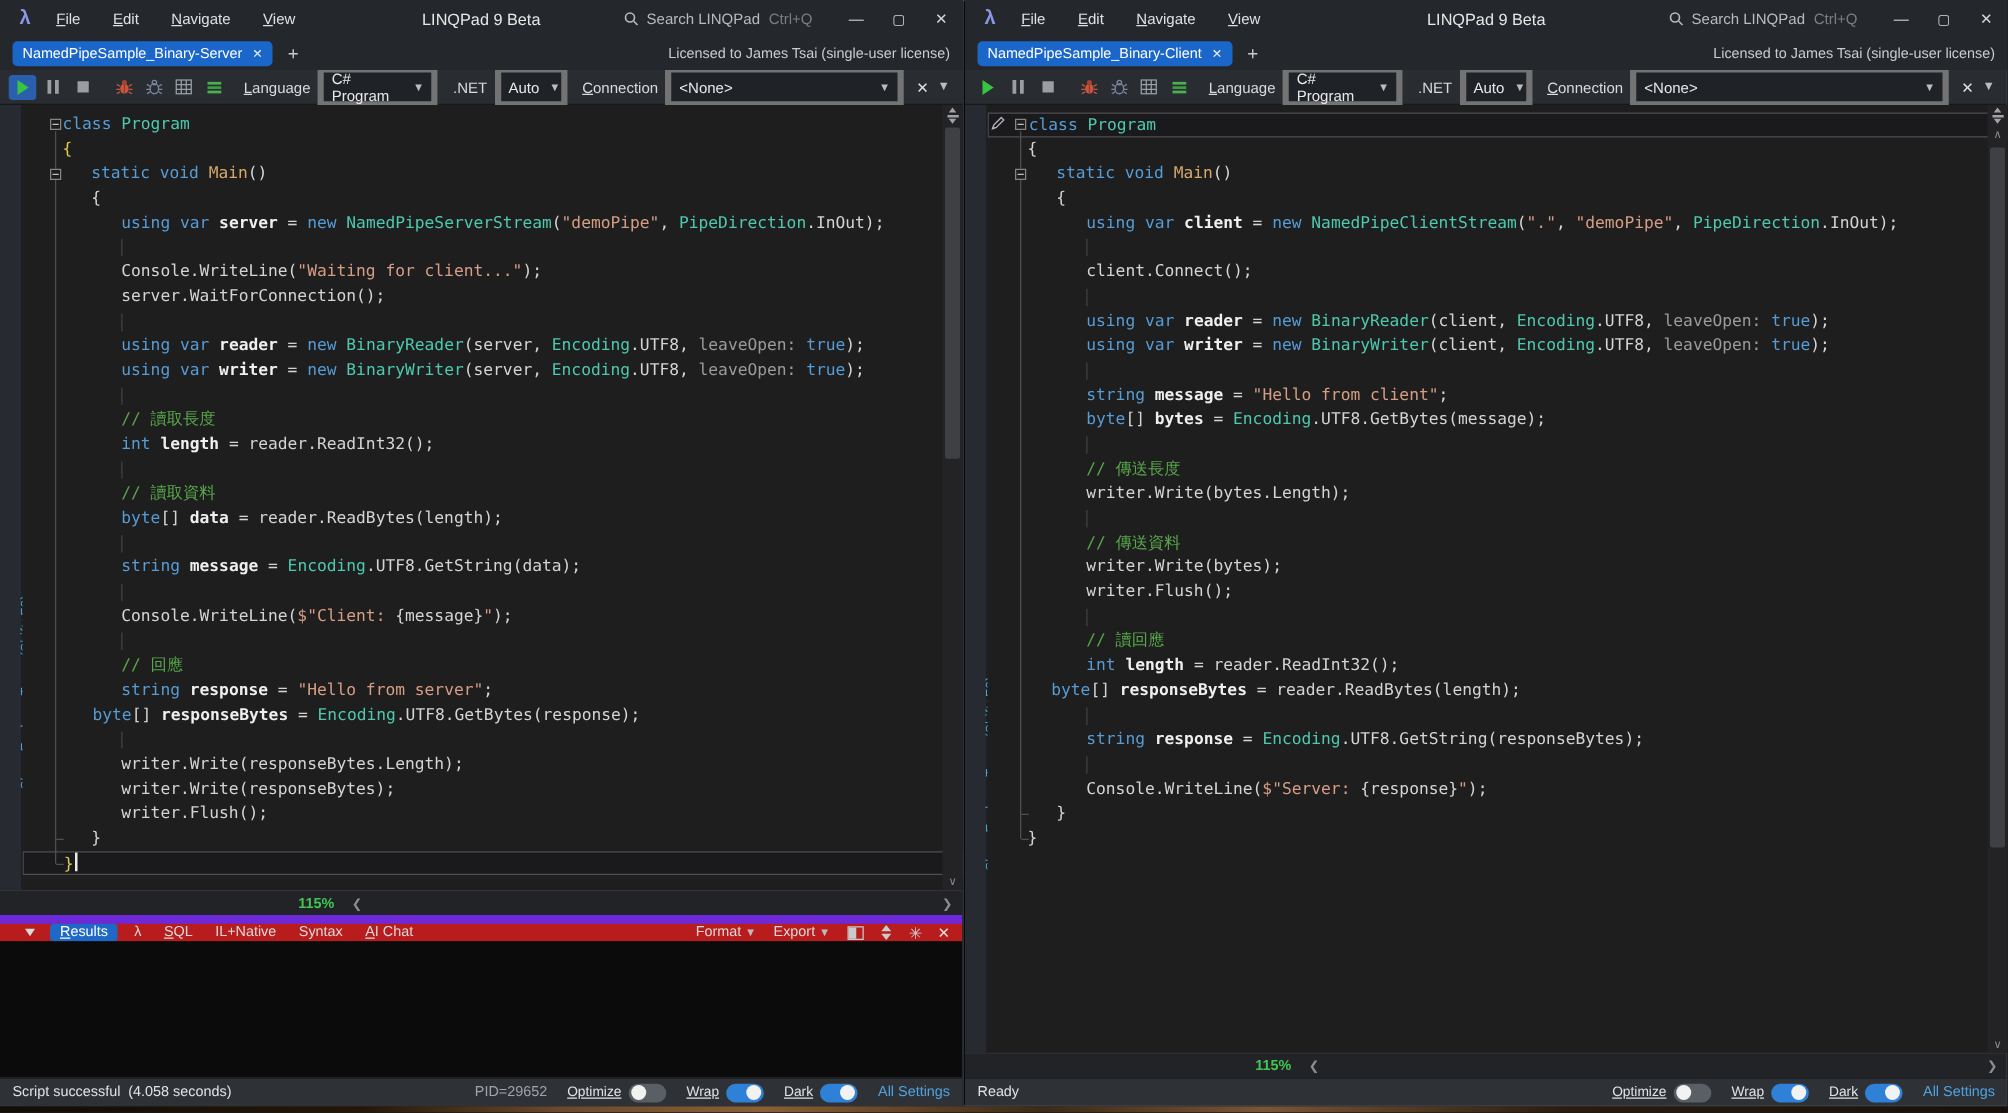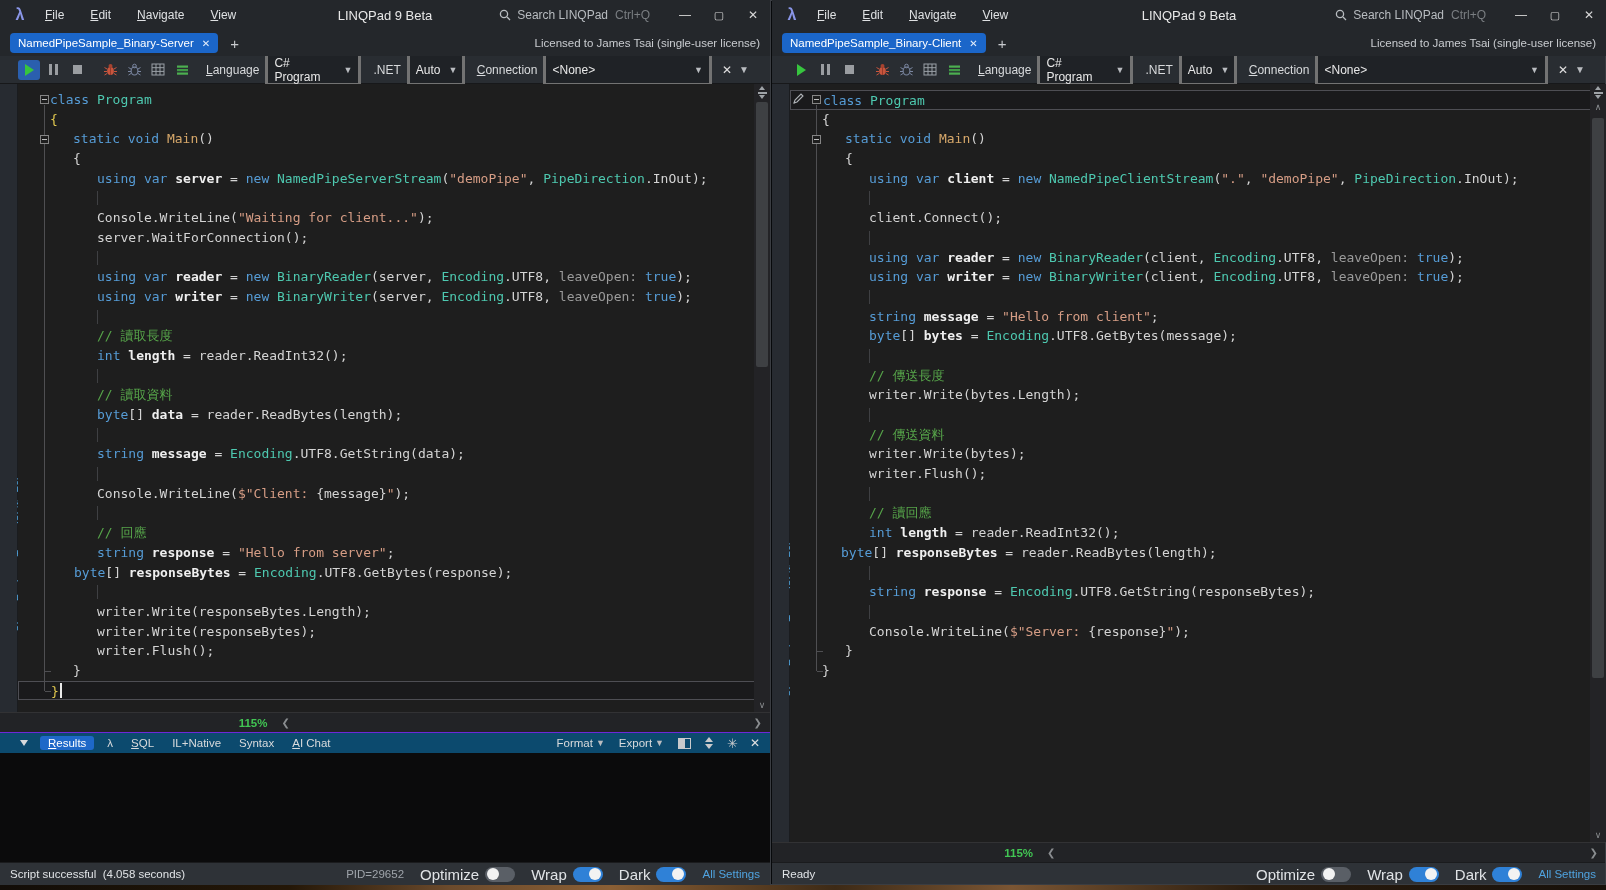--- a/index.html
+++ b/index.html
@@ -28,30 +28,30 @@
 
   
   .tabbar { height:26px; display:flex; align-items:center; padding-left:10px; background:#24272B; position:relative; }
   .tab { background:#1b66c9; color:#ffffff; font-size:11.5px; height:20px; border-radius:4px;
          display:flex; align-items:center; padding:0 8px; }
   .tab-close { margin-left:8px; font-size:10px; color:#e6eefb; }
   .tab-plus { color:#c8cace; font-size:15px; margin-left:12px; }
   .license { position:absolute; right:10px; color:#c9ccd0; font-size:11.5px; }
 
   
-  .toolbar { height:28px; display:flex; align-items:center; background:#292D32; border-bottom:1px solid #17181a; padding:0 17px; }
+  .toolbar { height:28px; display:flex; align-items:center; background:#292D32; border-bottom:1px solid #17181a; padding:0 6px; }
   .tbtn { width:22px; height:20px; display:flex; align-items:center; justify-content:center; margin:0 1px; border-radius:3px; }
   .tbtn.play-active { background:#2a5fae; }
   .tri-play { width:0; height:0; border-left:9px solid #37c53f; border-top:6px solid transparent; border-bottom:6px solid transparent; }
   .pause-bars { display:flex; }
   .pause-bars i { width:3px; height:11px; background:#9a9da1; margin:0 1.5px; }
   .stop-sq { width:9px; height:9px; background:#9a9da1; }
   .lbl { color:#d8dadc; font-size:12px; margin:0 6px 0 12px; display:inline-block; }
   .lbl.u::first-letter { text-decoration:underline; }
-  .dd { background:#1f2226; border:3px solid #737373; color:#e8e8e8; font-size:12px; height:33px;
+  .dd { background:#1f2226; border:5px solid #737373; color:#e8e8e8; font-size:12px; height:33px;
         display:flex; align-items:center; padding:0 6px; }
   .dd .chev { margin-left:auto; padding-left:8px; color:#b9bcc0; font-size:9px; }
   .dd-lang { width:96px; } .dd-net { width:58px; }
   .dd-conn { flex:1; }
   .tool-x { color:#e0e0e0; font-size:12px; margin:0 7px 0 10px; }
   .tool-v { color:#b9bcc0; font-size:10px; margin-right:4px; }
 
   
   .editor-row { flex:1; display:flex; min-height:0; background:#1e1e1e; }
   .explorer-strip { width:18px; background:#272b31; position:relative; border-right:1px solid #1a1c1f; }
@@ -85,21 +85,21 @@
   .vsb .arr { position:absolute; left:0; width:16px; text-align:center; color:#8a8d90; font-size:9px; }
   
   .ed-status { height:20px; background:#222326; display:flex; align-items:center; padding:0 8px 0 28px;
                color:#bfc1c4; font-size:11.5px; border-top:1px solid #323234; }
   .ed-status .pre { white-space:pre;margin-top:40px; }
   .ed-status .zoom { color:#41c553; font-weight:bold; margin-left:10px; }
   .hsb-arrow { color:#8a8d90; font-size:10px; }
   .hsb-left { margin-left:14px; } .hsb-right { margin-left:auto; }
 
   
-  .results-bar { height:21px; background:#0c4a6e; display:flex; align-items:center; padding:0 6px; border-top:1px solid #6d28d9; }
+  .results-bar { height:21px; background:#b91c1c; display:flex; align-items:center; padding:0 6px; border-top:7px solid #6d28d9; }
   .res-collapse { width:0; height:0; border-top:6px solid #d8dadc; border-left:4.5px solid transparent; border-right:4.5px solid transparent; margin:0 8px 0 14px; }
   .res-tab { color:#d8dadc; font-size:11.5px; margin:0 9px; display:inline-block; }
   .res-tab.sel { background:#1e68c8; color:#fff; border-radius:3px; padding:1px 8px; margin:0 4px; }
   .res-tab.u::first-letter { text-decoration:underline; }
   .res-actions { margin-left:auto; display:flex; align-items:center; }
   .res-act-lbl { color:#d8dadc; font-size:11.5px; margin-right:3px; }
   .res-chev { color:#b9bcc0; font-size:9px; margin-right:14px; }
   .ico-split { width:13px; height:11px; border:1px solid #c8cacc; margin-right:14px; position:relative; }
   .ico-split i { position:absolute; left:0; top:0; bottom:0; width:6px; background:#c8cacc; display:block; }
   .ico-sort { display:flex; flex-direction:column; align-items:center; margin-right:14px; }
@@ -107,21 +107,21 @@
   .ico-sort .dn { width:0;height:0;border-top:5px solid #c8cacc;border-left:4px solid transparent;border-right:4px solid transparent; margin-top:2px; }
   .ico-burst { color:#c8cacc; font-size:13px; margin-right:12px; }
   .res-close { color:#e0e0e0; font-size:12px; margin-right:4px; }
   .results-area { height:109px; background:#0b0b0c; }
 
   
   .statusbar { height:23px; background:#2e3237; display:flex; align-items:center; padding:0 10px; border-top:1px solid #1a1b1d;gap:36px; }
   .sb-text { color:#e0e3e6; font-size:11.5px; white-space:pre; }
   .sb-right { margin-left:auto; display:flex; align-items:center; }
   .sb-pid { color:#9fa4aa; font-size:11.5px; margin-right:16px; }
-  .tgl-lbl { color:#e0e3e6; font-size:15px; margin-right:6px; }
+  .tgl-lbl { color:#e0e3e6; font-size:11px; margin-right:6px;text-decoration:underline; }
   .toggle { width:30px; height:15px; border-radius:8px; position:relative; margin-right:16px; }
   .toggle.off { background:#5a5f66; } .toggle.on { background:#2f81d7; }
   .toggle .knob { position:absolute; top:1.5px; width:12px; height:12px; border-radius:50%; background:#f2f2f2; }
   .toggle.off .knob { left:2px; } .toggle.on .knob { right:2px; }
   .sb-link { color:#4fa3e0; font-size:11.5px; }
 
   svg { display:block; }
 </style>
 </head>
 <body>

